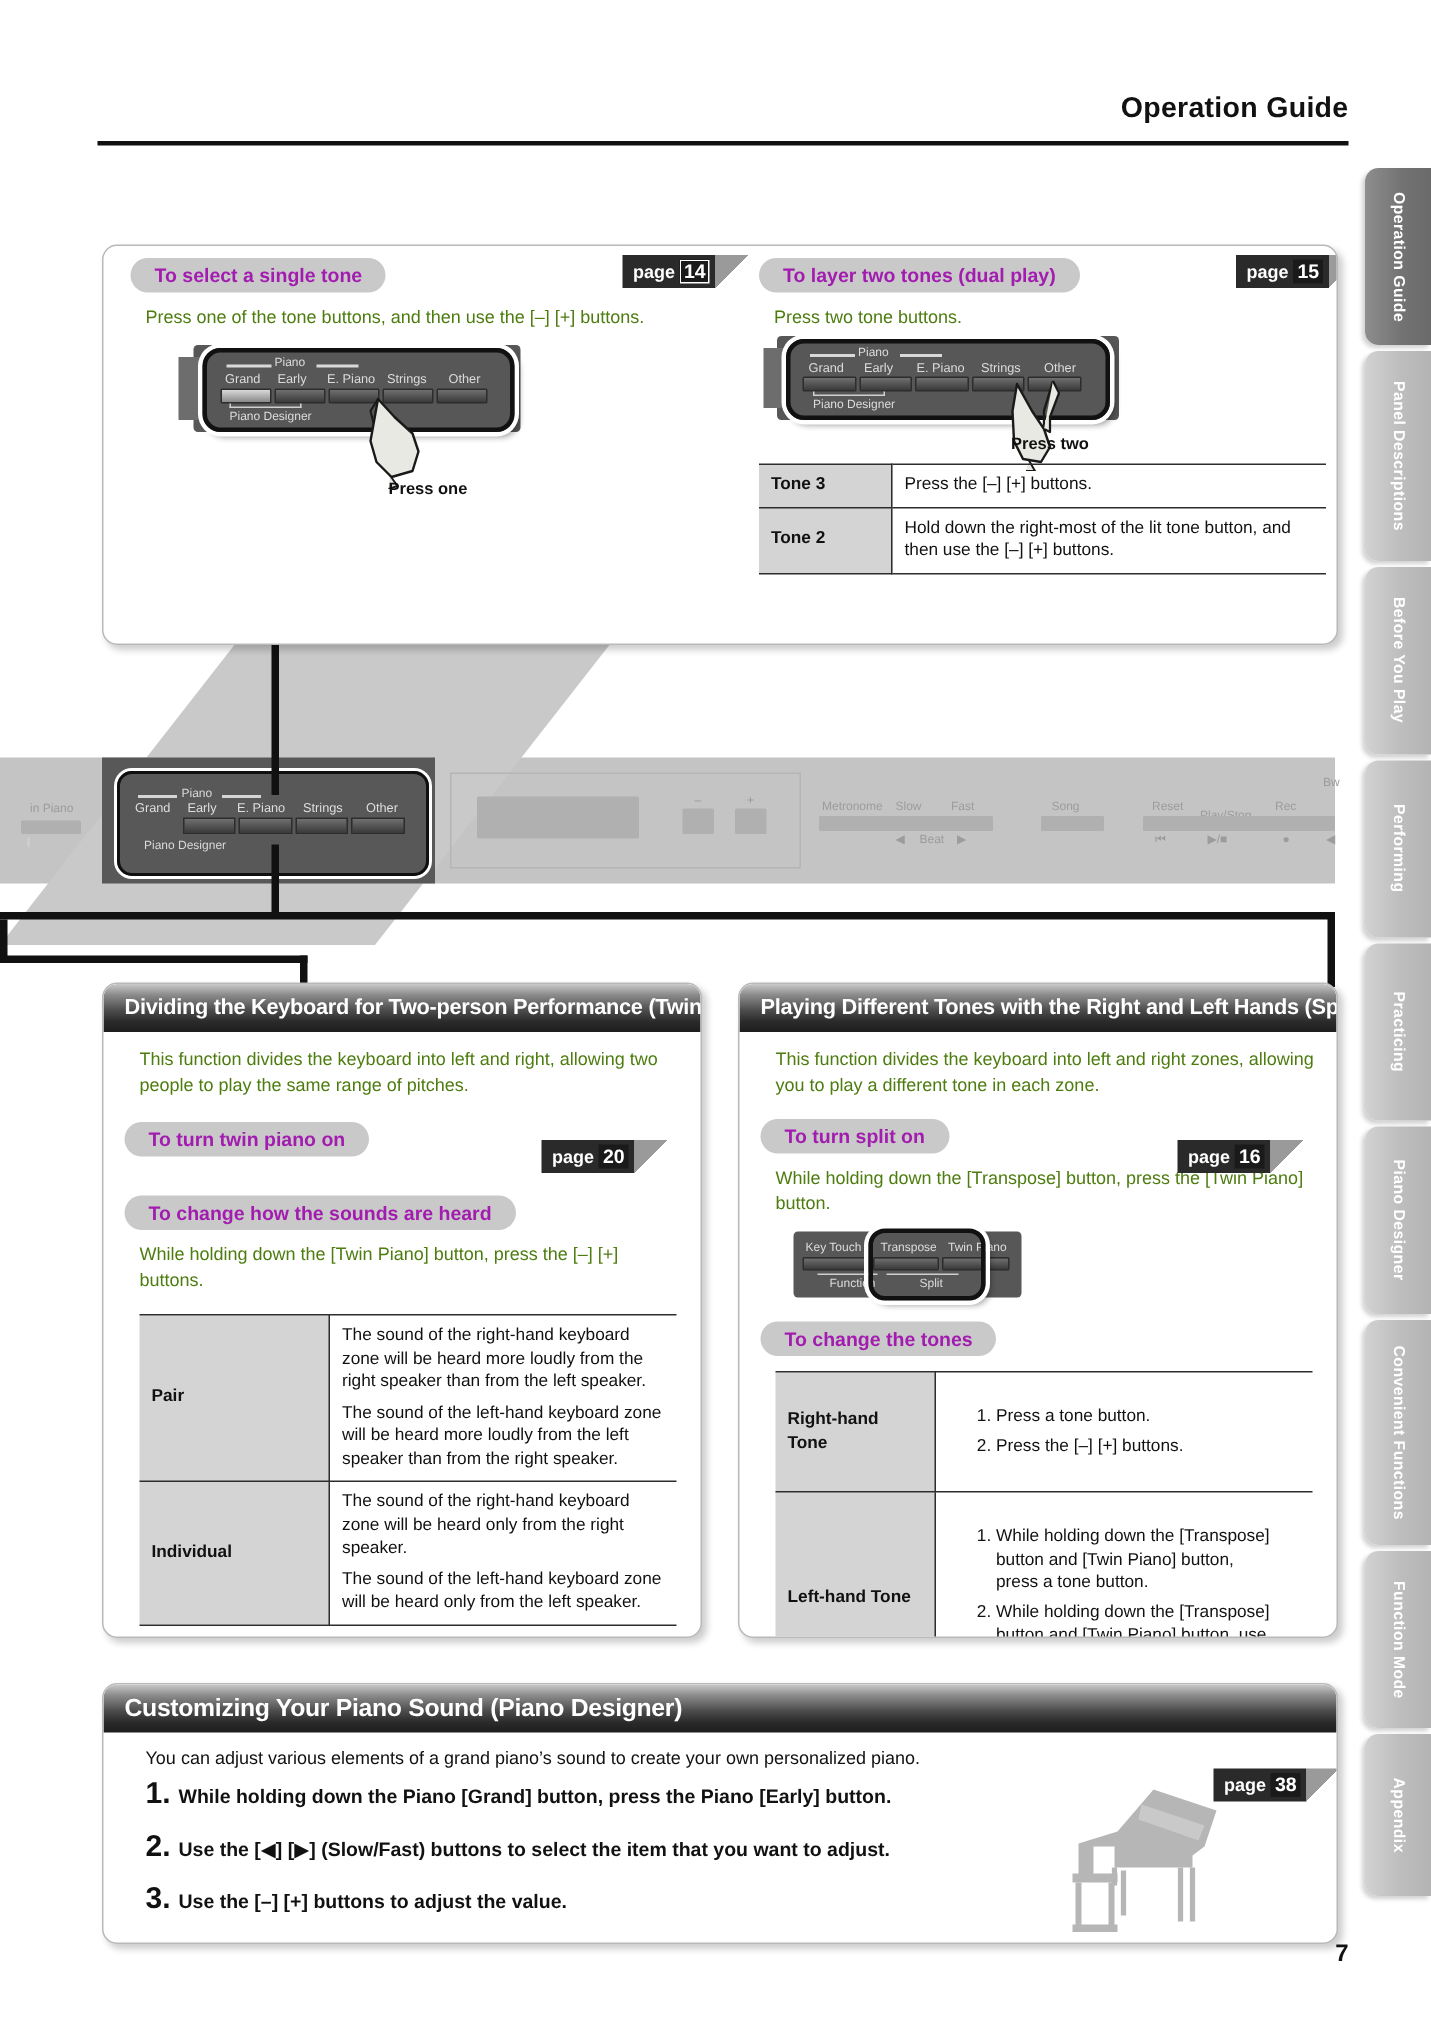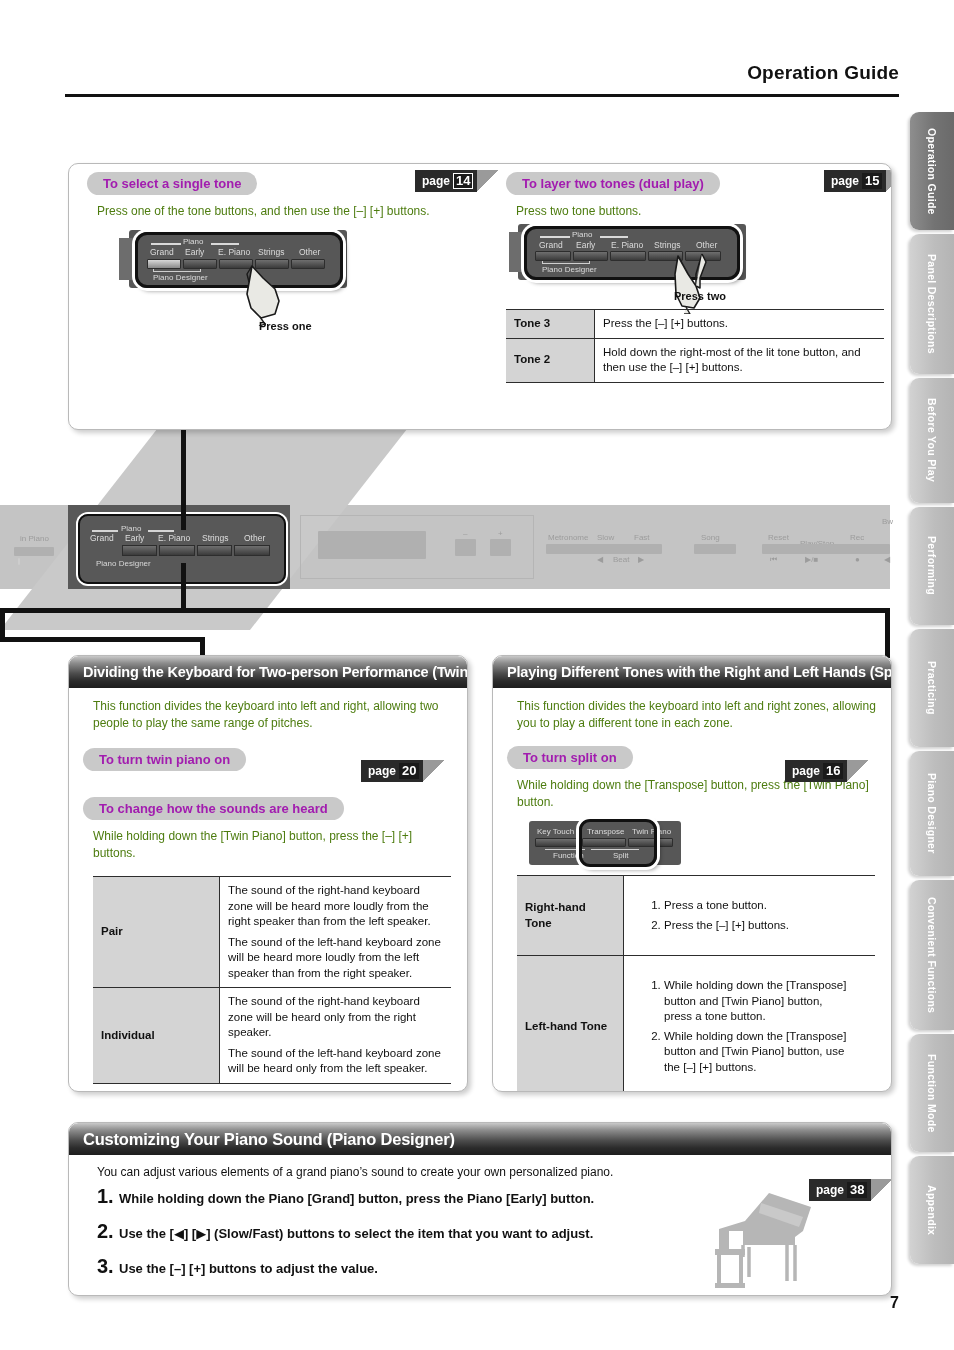--- a/index.html
+++ b/index.html
@@ -401,20 +401,23 @@
           <div class="key" style="position:relative;flex:1"></div>
           <div class="key" style="position:relative;flex:1"></div>
         </div>
         <span class="lbl" style="left:24px;top:30px">Function</span>
         <span class="lbl" style="left:84px;top:30px">Split</span>
         <div style="position:absolute;left:16px;top:28px;width:40px;height:1px;background:#cfcfcf"></div>
         <div style="position:absolute;left:62px;top:28px;width:48px;height:1px;background:#cfcfcf"></div>
         <div class="halo" style="left:50px;top:-2px;width:72px;height:42px;border-radius:11px"></div>
       </div>
 
+      <div style="margin-top:16px">
+        <span class="pill">To change the tones</span>
+      </div>
 
       <table class="dt" style="margin:10px 0 0 10px;width:358px">
         <tbody>
             <tr>
           <td style="width:90px">Right-hand Tone</td>
           <td>
             <ol>
                   <li>Press a tone button.</li>
                 <li>Press the [–] [+] buttons.</li>
                 </ol>

